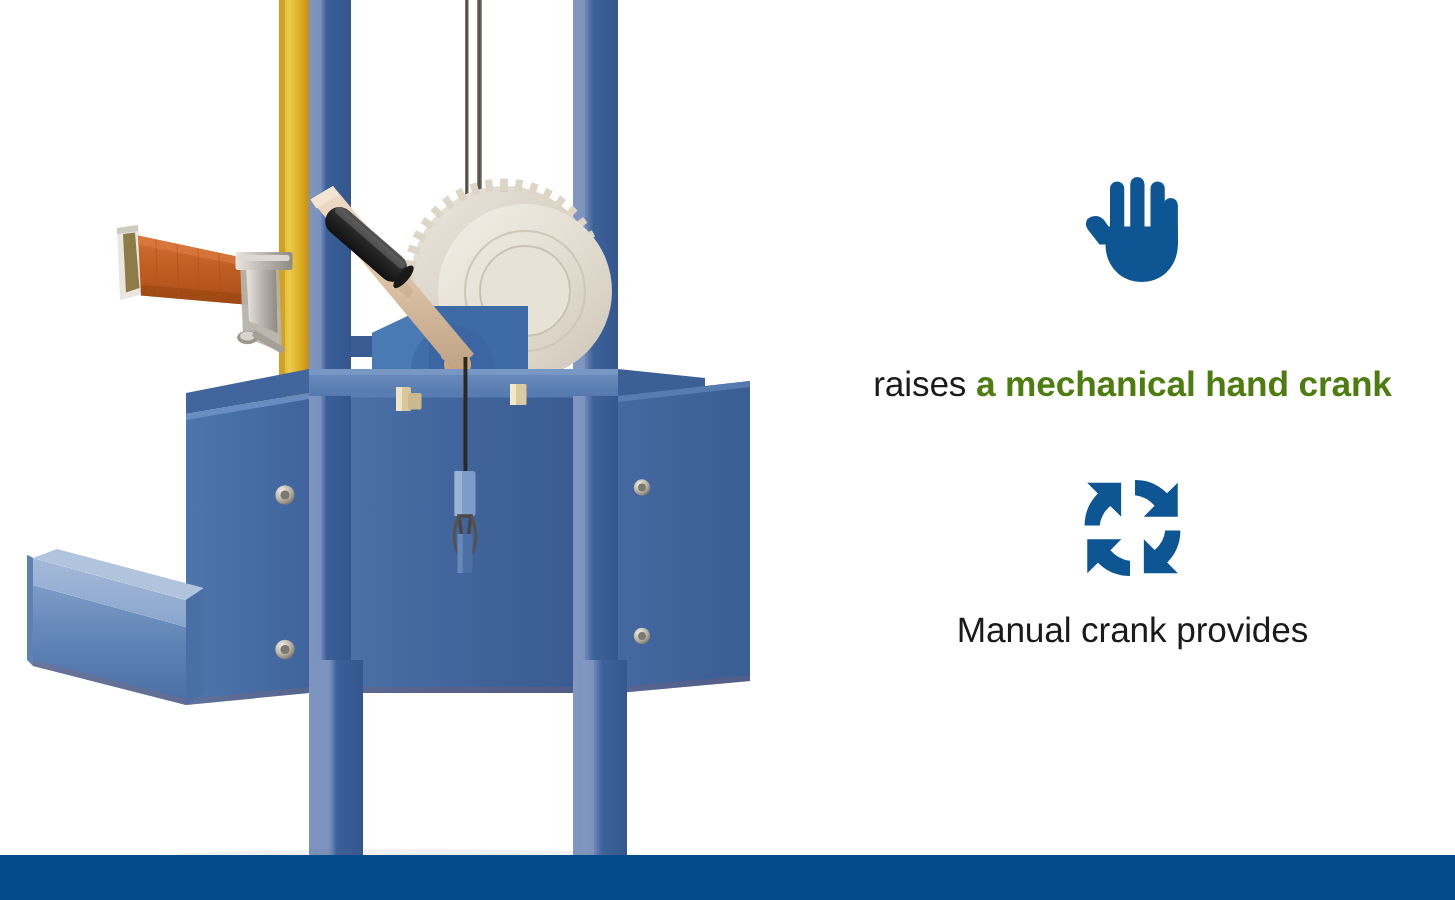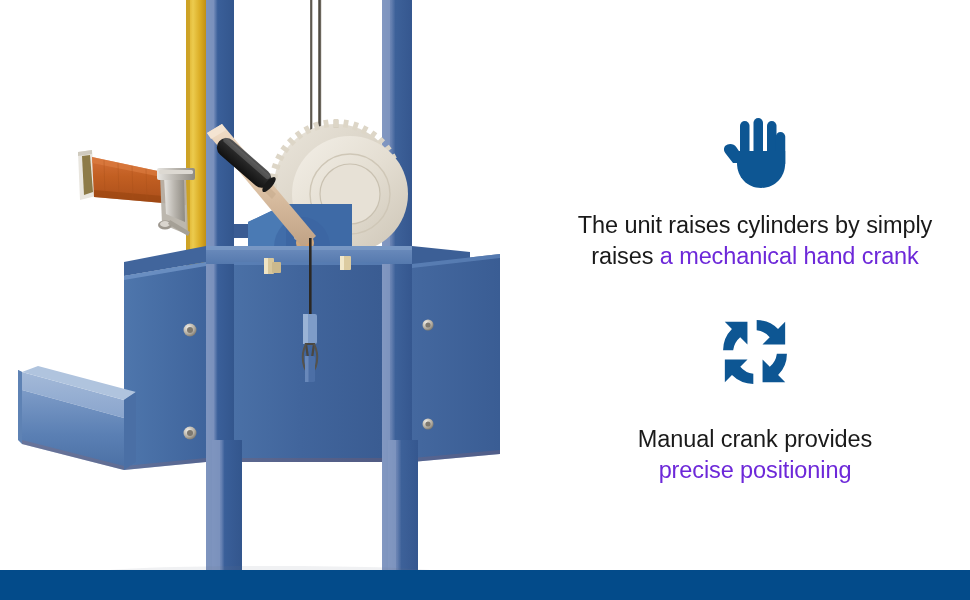--- a/index.html
+++ b/index.html
@@ -31,25 +31,25 @@
 
   .feature-text{
     margin:0;padding:0;
     color:#1a1a1a;
     font-size:23.5px;
     line-height:31px;
     font-weight:400;
     letter-spacing:-0.1px;
   }
   .feature-text .hl{
-    color:#6d28d9;
-    font-weight:400;
+    color:#4d7c0f;
+    font-weight:700;
   }
   #feature-1 .feature-text{margin-top:20px;}
-  #feature-2 .feature-text{margin-top:30px;}
+  #feature-2 .feature-text{margin-top:11px;}
 
   
   #bottom-bar{
     position:absolute;left:0;top:570px;width:970px;height:30px;
     background:#034B8A;
   }
 </style>
 </head>
 <body>
 
@@ -455,21 +455,21 @@
             <rect x="27" y="3" width="9.5" height="42" rx="4.75"></rect>
             <rect x="40.5" y="0" width="9.5" height="45" rx="4.75"></rect>
             <rect x="54" y="3" width="9.5" height="42" rx="4.75"></rect>
             <path d="M67.5,14 a4.75,4.75 0 0 1 4.75,4.75 V46 h-9.5 V18.75 A4.75,4.75 0 0 1 67.5,14 Z"></path>
             <path d="M12,28 c3.6,-3.2 8.8,-2.6 11.4,1.2 L31,40.5 V45 H20 L13,36 c-2.6,-3.2 -2.4,-5.6 -1,-8 Z"></path>
             <path d="M24,33 h48.2 v12 c0,14.2 -10.2,25 -24.1,25 S24,59.2 24,45 Z"></path>
           </g>
         </svg>
       </span>
       <p class="feature-text">
-        <span>The unit raises cylinders by simply</span><br>
+        <br>
         <span>raises </span><span class="hl">a mechanical hand crank</span>
       </p>
     </div>
 
     <div class="feature" id="feature-2">
       <span class="feature-icon">
         <svg width="84" height="84" viewBox="0 0 100 100" xmlns="http://www.w3.org/2000/svg" aria-hidden="true">
           <g fill="#0d5693">
 
             <path d="M12,48 a36,36 0 0 1 10.5,-25.4 l-8.5,-8.5 h27 v27 l-8.6,-8.6 A24,24 0 0 0 24,48 Z"></path>
@@ -477,20 +477,19 @@
             <path d="M52,12 a36,36 0 0 1 25.4,10.5 l8.5,-8.5 v27 h-27 l8.6,-8.6 A24,24 0 0 0 52,24 Z"></path>
 
             <path d="M88,52 a36,36 0 0 1 -10.5,25.4 l8.5,8.5 h-27 v-27 l8.6,8.6 A24,24 0 0 0 76,52 Z"></path>
 
             <path d="M48,88 a36,36 0 0 1 -25.4,-10.5 l-8.5,8.5 v-27 h27 l-8.6,8.6 A24,24 0 0 0 48,76 Z"></path>
           </g>
         </svg>
       </span>
       <p class="feature-text">
         <span>Manual crank provides</span><br>
-        <span class="hl">precise positioning</span>
       </p>
     </div>
   </div>
 
   <div id="bottom-bar"></div>
 
 </div>
 
 </body></html>

